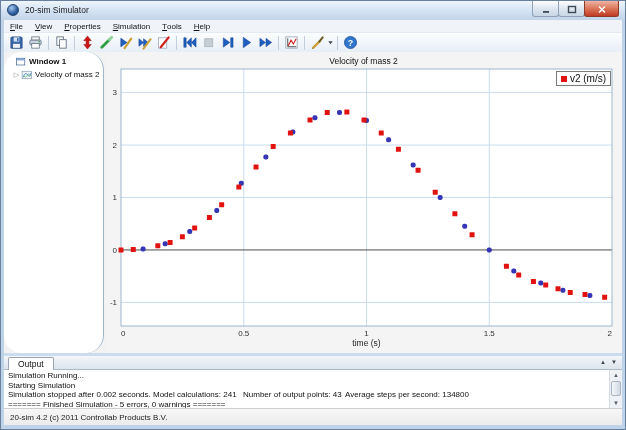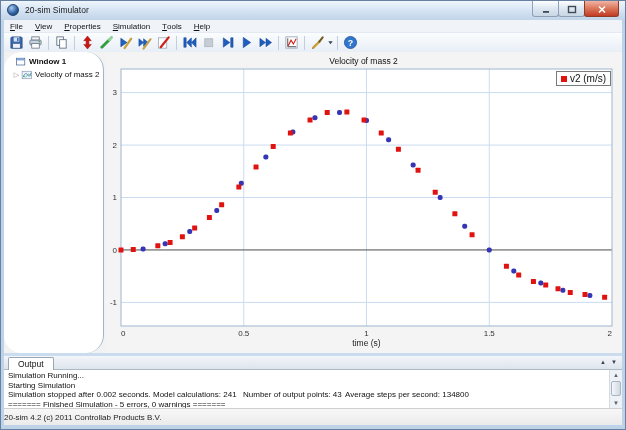--- a/index.html
+++ b/index.html
@@ -66,21 +66,21 @@
   .vscroll{position:absolute;right:0;top:14px;width:13px;bottom:0;background:#eef1f5;
     border-left:1px solid #d4dae2;box-sizing:border-box;}
   .vs-btn{height:10px;display:flex;align-items:center;justify-content:center;font-size:6px;color:#55606e;}
   .vs-btn.down{position:absolute;bottom:0;left:0;right:0;}
   .vs-thumb{position:absolute;left:1px;right:1px;top:11px;height:13px;
     background:linear-gradient(90deg,#f4f7fa,#cfd8e2);border:1px solid #a9b4c2;border-radius:2px;}
 
   
   .statusbar{position:absolute;left:3px;top:407px;width:618px;height:17px;box-sizing:border-box;
     background:linear-gradient(#f7f7f7,#ebebeb);border-top:1px solid #cfcfcf;
-    display:flex;align-items:center;font-size:8px;color:#222;}
+    display:flex;align-items:center;padding-left:6px;font-size:8px;color:#222;}
 </style>
 </head>
 <body>
 
 <div id="stage">
   <div id="window">
 
     <div class="titlebar">
       <span class="app-icon"></span>
       <span class="title-text">20-sim Simulator</span>

